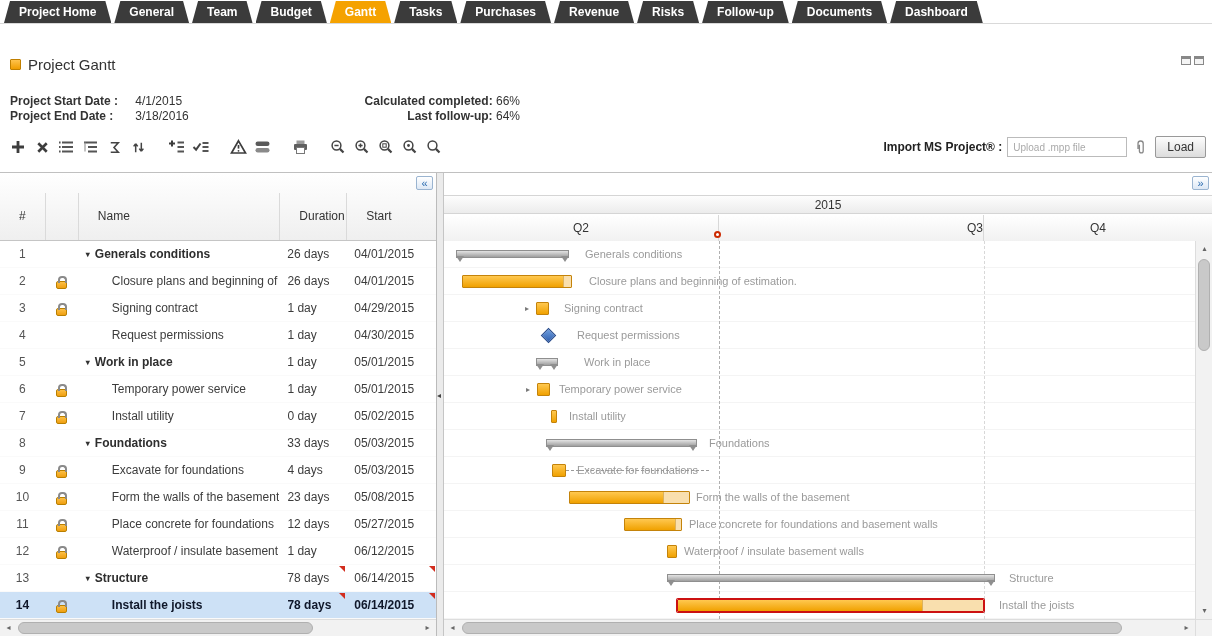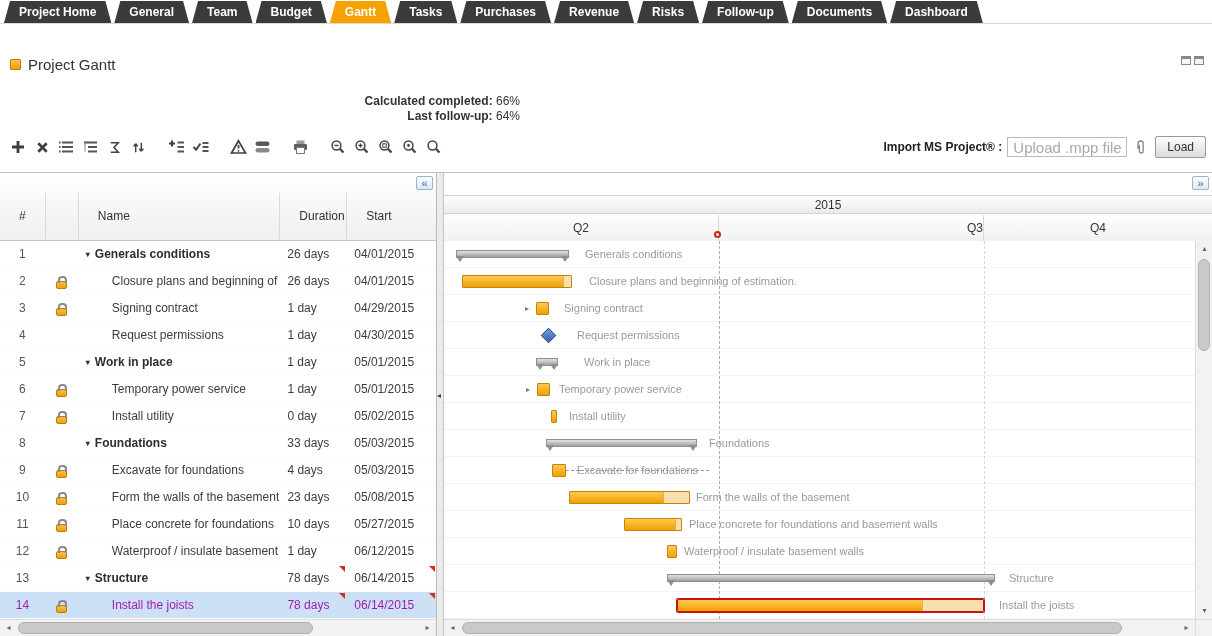--- a/index.html
+++ b/index.html
@@ -32,39 +32,39 @@
   .info{position:absolute;top:70px;left:10px;line-height:15px}
   .info .lbl{font-weight:bold;display:inline-block;width:122px}
   .info2{position:absolute;top:70px;left:255px;width:265px;text-align:right;line-height:15px}
   .info2 .lbl{font-weight:bold}
   
   .toolbar{position:absolute;top:112px;left:6px;display:flex;align-items:center}
   .tbtn{width:24px;height:22px;display:flex;align-items:center;justify-content:center;cursor:pointer;border-radius:2px}
   .tgap{width:14px}
   .import{position:absolute;top:112px;right:6px;display:flex;align-items:center;gap:5px}
   .import .lab{font-weight:bold;color:#222}
-  input.mpp{width:120px;height:20px;border:1px solid #bbb;font-size:15px;color:#666;padding:1px 5px;font-family:"Liberation Sans",sans-serif}
+  input.mpp{width:120px;height:20px;border:1px solid #bbb;font-size:10px;color:#666;padding:1px 5px;font-family:"Liberation Sans",sans-serif}
   input.mpp::placeholder{color:#aaa}
   .loadbtn{height:22px;padding:0 11px;background:linear-gradient(#fdfdfd,#dcdcdc);border:1px solid #999;border-radius:2px;font-size:12px;color:#333;cursor:pointer;font-family:"Liberation Sans",sans-serif}
   
   .main{display:flex;height:464px;border-top:1px solid #c0c0c0}
   .left{width:437px;display:flex;flex-direction:column;border-right:1px solid #bbb;background:#fff}
   .lhead{height:68px;position:relative;background:linear-gradient(#ffffff,#efefef);border-bottom:1px solid #c5c5c5}
   .lhead .cols{position:absolute;left:0;right:0;bottom:0;top:20px;display:flex;align-items:center;color:#333}
   .hcol{height:100%;line-height:46px;padding-left:19px;border-left:1px solid #dadada;overflow:hidden;white-space:nowrap}
   .hcol:first-child{border-left:none;text-align:center;padding-left:0}
   .h-num{width:45px}.h-ic{width:33px}.h-name{width:202px}.h-dur{width:67px}.h-start{width:90px}
   .sidebtn{position:absolute;top:3px;right:3px;width:17px;height:14px;background:linear-gradient(#ffffff,#dde8f5);
     border:1px solid #9ab4d0;color:#2c6cb0;font-size:11px;line-height:12px;text-align:center;cursor:pointer;border-radius:2px}
   .sidebtn.sideL::before{content:"«"}
   .sidebtn.sideR::before{content:"»"}
   .lbody{height:378px;position:relative;overflow:hidden;background:#fff}
   .trow{display:flex;height:27px;border-bottom:1px solid #fafafa;cursor:pointer}
   .trow.selected{background:var(--selrow)}
-  .trow.selected .c{font-weight:normal;color:#a21caf}
+  .trow.selected .c{font-weight:bold;color:#0f172a}
   .c{height:27px;line-height:26px;white-space:nowrap;overflow:hidden;color:#3c3c3c}
   .c.num{width:45px;text-align:center;color:#555}
   .c.icon{width:33px;text-align:center}
   .c.name{width:202px;padding-left:34px}
   .trow.group .c.name{padding-left:8px;font-weight:bold;color:#2e2e2e}
   .arr{font-size:8px;color:#333;margin-right:5px;vertical-align:1px;cursor:pointer}
   .c.dur{width:67px;position:relative;padding-left:8px}
   .c.start{width:90px;position:relative;padding-left:8px}
   .chg::after{content:"";position:absolute;right:1px;top:1px;border-left:6px solid transparent;border-top:6px solid #d22d1e}
   .lock{position:relative;display:inline-block;width:11px;height:8px;margin-top:13px;
@@ -133,20 +133,26 @@
 <div class="hdr">
   <div class="title">
     <span class="sq"></span>
     <span>Project Gantt</span>
   </div>
   <div class="corner-icons">
     <span class="wicon"></span>
     <span class="wicon"></span>
   </div>
 
+  <div class="info">
+    <div><span class="lbl">Project Start Date :</span>
+         <span>4/1/2015</span></div>
+    <div><span class="lbl">Project End Date :</span>
+         <span>3/18/2016</span></div>
+  </div>
   <div class="info2">
     <div><span class="lbl">Calculated completed:</span>
          <span>66%</span></div>
     <div><span class="lbl">Last follow-up:</span>
          <span>64%</span></div>
   </div>
 
   <div class="toolbar">
     <span class="tbtn">
         <svg width="16" height="16" viewBox="0 0 16 16">
@@ -346,21 +352,21 @@
           <div class="c num">10</div>
           <div class="c icon"><span class="lock"></span></div>
           <div class="c name"><span>Form the walls of the basement</span></div>
           <div class="c dur">23 days</div>
           <div class="c start">05/08/2015</div>
         </div>
         <div class="trow">
           <div class="c num">11</div>
           <div class="c icon"><span class="lock"></span></div>
           <div class="c name"><span>Place concrete for foundations</span></div>
-          <div class="c dur">10 days</div>
+          <div class="c dur">12 days</div>
           <div class="c start">05/27/2015</div>
         </div>
         <div class="trow">
           <div class="c num">12</div>
           <div class="c icon"><span class="lock"></span></div>
           <div class="c name"><span>Waterproof / insulate basement</span></div>
           <div class="c dur">1 day</div>
           <div class="c start">06/12/2015</div>
         </div>
         <div class="trow group">

